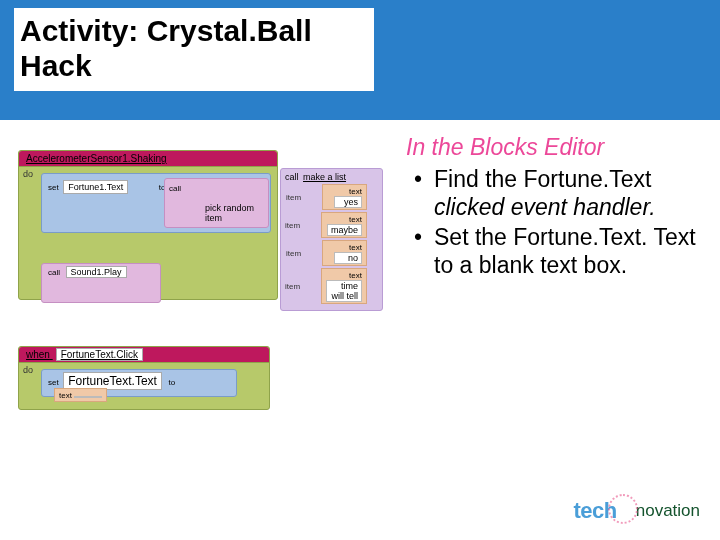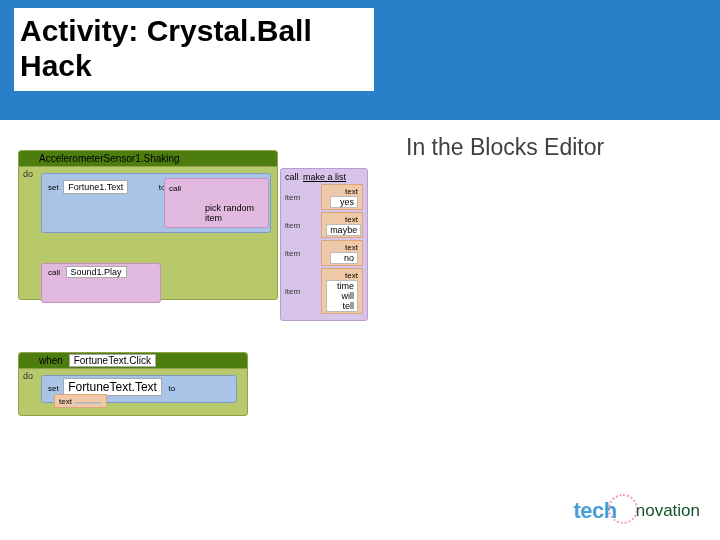--- a/index.html
+++ b/index.html
@@ -33,22 +33,23 @@
     width: 400px;
     padding: 24px 8px 8px 14px;
     position: relative;
   }
   .right {
     flex: 1;
     padding: 14px 18px 0 6px;
   }
   .right .heading {
     font-size: 23px;
-    color: #404040;
+    color: #ec4899;
     margin-bottom: 4px;
+    font-style: italic;
   }
   .right ul { list-style: none; padding-left: 6px; }
   .right li {
     font-size: 23px;
     line-height: 1.22;
     color: #000;
     padding-left: 22px;
     position: relative;
     margin-bottom: 2px;
   }
@@ -70,25 +71,26 @@
     position: absolute;
     border-radius: 3px;
     font-size: 10px;
     font-family: Arial, sans-serif;
   }
   .event-block {
     background: #b7c96a;
     border: 1px solid #8fa34a;
   }
   .event-header {
-    background: #4d7c0f;
+    background: #be185d;
     border-bottom: 1px solid #8fa34a;
-    padding: 2px 20px;
+    padding: 2px 7px;
     font-size: 10px;
     border-radius: 3px 3px 0 0;
+    text-decoration: underline;
   }
   .do-label {
     position: absolute;
     left: 4px; top: 18px;
     font-size: 9px;
     color: #333;
   }
   .set-block {
     background: #a9c4e6;
     border: 1px solid #7a9cc8;
@@ -197,21 +199,21 @@
               <div style="margin-top:10px; font-size:9px;padding-left:36px;">pick random item</div>
             </div>
           </div>
 
           <div class="block call-block" style="left:22px; top:112px; width:120px; height:40px; padding:3px 6px;">
             <span style="font-size:8px;">call</span>
             <span style="background:#fff; border:1px solid #aaa; padding:0 4px; margin-left:3px; font-size:9px;">Sound1.Play</span>
           </div>
         </div>
 
-        <div class="block list-block" style="left:266px; top:24px; width:88px; padding:3px 4px 4px 4px;">
+        <div class="block list-block" style="left:266px; top:24px; width:103px; padding:3px 15px 4px 4px;">
           <div style="font-size:9px; margin-bottom:2px;">
             <span>call</span>
             <span style="text-decoration:underline; margin-left:2px;">make a list</span>
           </div>
           <div class="item-row">
             <span class="item-label">item</span>
             <span class="text-block"><span style="font-size:8px;">text</span> <span class="inner">yes</span></span>
           </div>
           <div class="item-row">
             <span class="item-label">item</span>
@@ -220,21 +222,21 @@
           <div class="item-row">
             <span class="item-label">item</span>
             <span class="text-block"><span style="font-size:8px;">text</span> <span class="inner">no</span></span>
           </div>
           <div class="item-row">
             <span class="item-label">item</span>
             <span class="text-block"><span style="font-size:8px;">text</span> <span class="inner">time will tell</span></span>
           </div>
         </div>
 
-        <div class="block event-block" style="left:4px; top:208px; width:230px; height:64px;">
+        <div class="block event-block" style="left:4px; top:202px; width:252px; height:64px;">
           <div class="event-header">
             <span>when</span>
             <span style="background:#fff; border:1px solid #aaa; padding:0 4px; margin-left:3px;">FortuneText.Click</span>
           </div>
           <span class="do-label">do</span>
 
           <div class="block set-block" style="left:22px; top:22px; width:196px; height:28px; padding:4px 6px;">
             <span style="font-size:8px;">set</span>
             <span style="background:#fff; border:1px solid #aaa; padding:1px 4px; margin-left:2px; font-size:12px;">FortuneText.Text</span>
             <span style="font-size:8px; margin-left:4px;">to</span>
@@ -243,20 +245,28 @@
               <span class="inner"></span>
             </span>
           </div>
         </div>
 
       </div>
     </div>
 
     <div class="right">
       <div class="heading">In the Blocks Editor</div>
+      <ul>
+        <li>
+          <span>Find the Fortune.Text </span><span class="italic">clicked event handler.</span>
+        </li>
+        <li>
+          <span>Set the Fortune.Text. Text to a blank text box.</span>
+        </li>
+      </ul>
     </div>
 
     <div class="logo">
       <div class="dotcircle"></div>
       <span class="tech">tech</span>
         <span class="novation">novation</span>
     </div>
   </div>
 </div>
 

